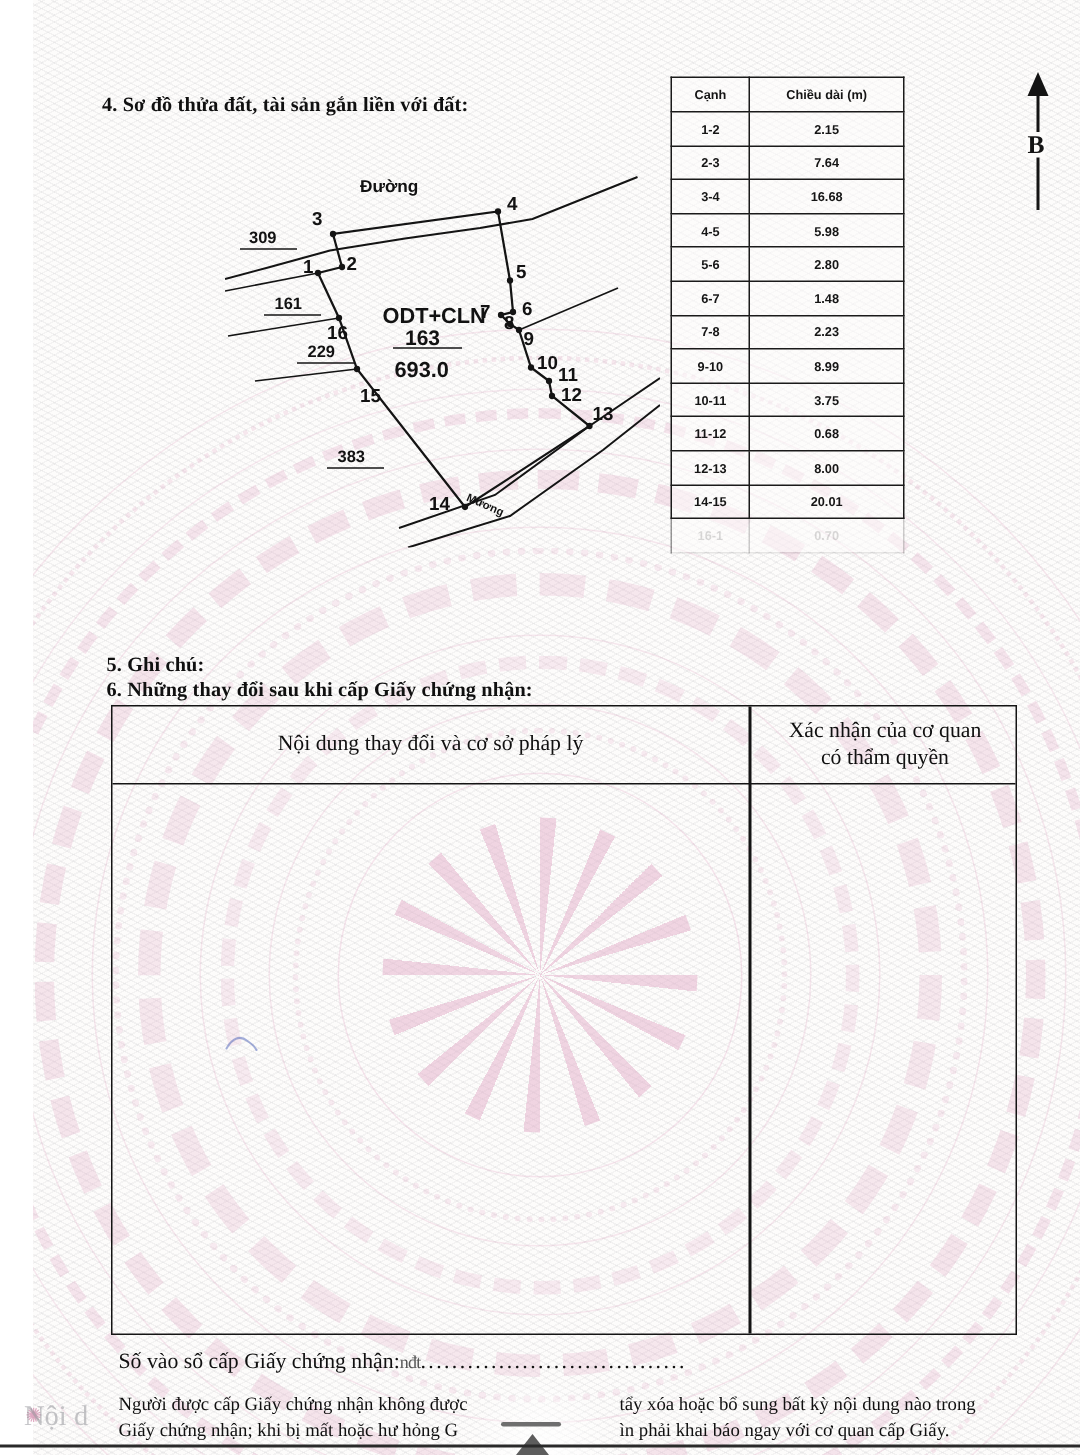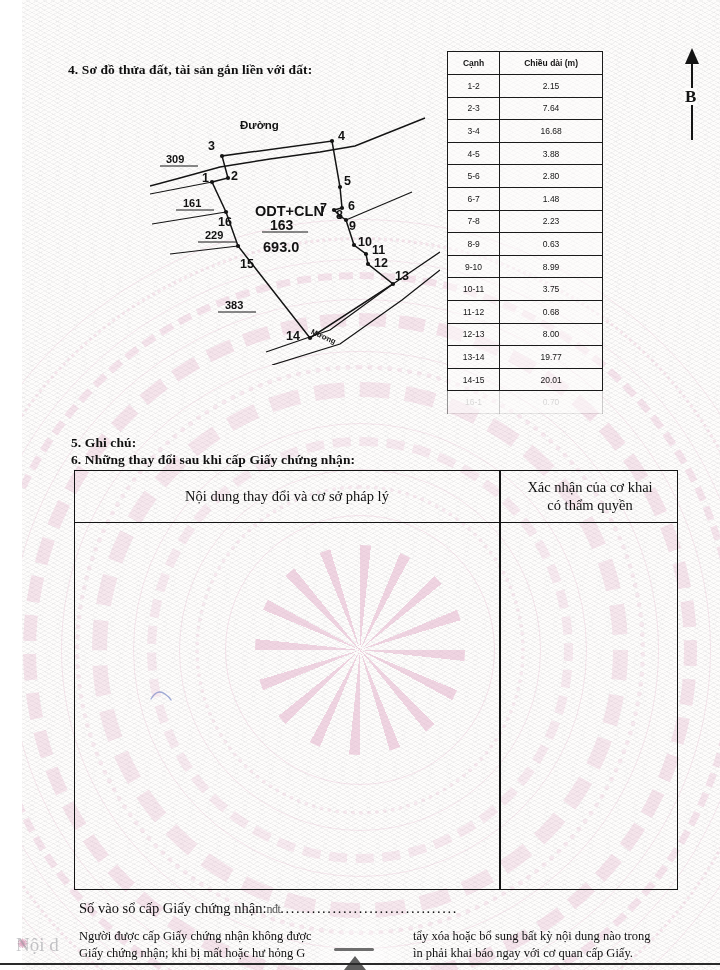--- a/index.html
+++ b/index.html
@@ -136,21 +136,21 @@
     font-family: "Liberation Sans", sans-serif;
     background: transparent;
   }
   #edge-table td, #edge-table th {
     border: 1px solid #1a1a1a;
     height: 21.6px;
     padding: 0;
     text-align: center;
     vertical-align: middle;
     font-size: 8.5px;
-    font-weight: normal;
+    font-weight: bold;
     color: #151515;
     background: rgba(253,252,251,0.55);
   }
   #edge-table th {
     font-size: 8.5px;
     font-weight: bold;
     height: 22px;
   }
   #edge-table td.c-edge, #edge-table th.c-edge { width: 52px; }
   #edge-table td.c-len,  #edge-table th.c-len  { width: 104px; }
@@ -374,57 +374,49 @@
         <tr>
           <td class="c-edge">2-3</td>
           <td class="c-len">7.64</td>
         </tr>
         <tr>
           <td class="c-edge">3-4</td>
           <td class="c-len">16.68</td>
         </tr>
         <tr>
           <td class="c-edge">4-5</td>
-          <td class="c-len">3.88</td>
+          <td class="c-len">5.98</td>
         </tr>
         <tr>
           <td class="c-edge">5-6</td>
           <td class="c-len">2.80</td>
         </tr>
         <tr>
           <td class="c-edge">6-7</td>
           <td class="c-len">1.48</td>
         </tr>
         <tr>
           <td class="c-edge">7-8</td>
           <td class="c-len">2.23</td>
         </tr>
         <tr>
-          <td class="c-edge">8-9</td>
-          <td class="c-len">0.63</td>
-        </tr>
-        <tr>
           <td class="c-edge">9-10</td>
           <td class="c-len">8.99</td>
         </tr>
         <tr>
           <td class="c-edge">10-11</td>
           <td class="c-len">3.75</td>
         </tr>
         <tr>
           <td class="c-edge">11-12</td>
           <td class="c-len">0.68</td>
         </tr>
         <tr>
           <td class="c-edge">12-13</td>
           <td class="c-len">8.00</td>
-        </tr>
-        <tr>
-          <td class="c-edge">13-14</td>
-          <td class="c-len">19.77</td>
         </tr>
         <tr>
           <td class="c-edge">14-15</td>
           <td class="c-len">20.01</td>
         </tr>
         <tr class="faded">
           <td class="c-edge">16-1</td>
           <td class="c-len">0.70</td>
         </tr>
       </tbody>
@@ -504,21 +496,21 @@
     <div class="sk-label sk-vertex" style="left:90px;  top:148px;text-align:center;">15</div>
     <div class="sk-label sk-vertex" style="left:68px;  top:106px;">16</div>
   </div>
 
   <div id="changes-table">
     <div id="ct-divider"></div>
     <div id="ct-headrule"></div>
     <div class="ct-head" id="ct-head-left">Nội dung thay đổi và cơ sở pháp lý</div>
     <div class="ct-head" id="ct-head-right">
       <div>
-        <div>Xác nhận của cơ khai</div>
+        <div>Xác nhận của cơ quan</div>
         <div>có thẩm quyền</div>
       </div>
     </div>
   </div>
 
   <svg id="scribble">
     <path d="M1,11 C5,4 10,2 15,6 C18,8 20,10 21,12" fill="none" stroke="rgba(90,110,190,0.55)" stroke-width="1.4" stroke-linecap="round"></path>
   </svg>
 
   <div class="footer-line" id="f-sovaoso">

